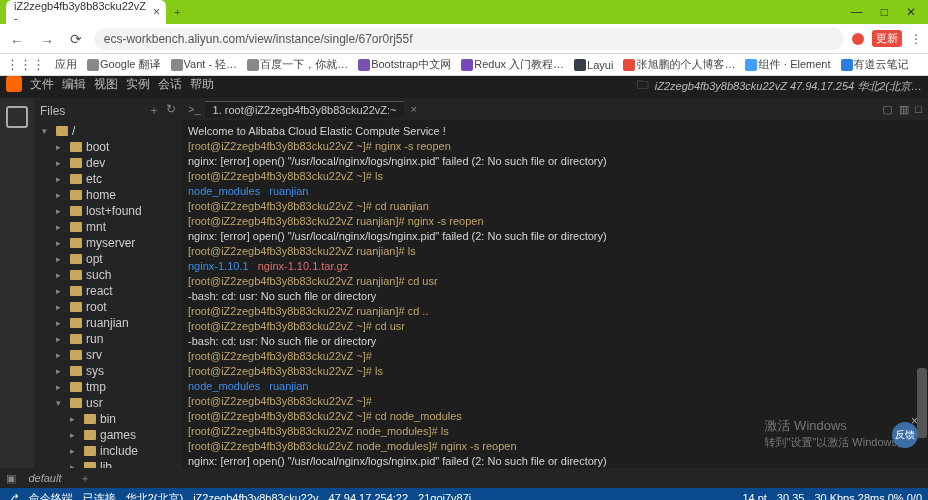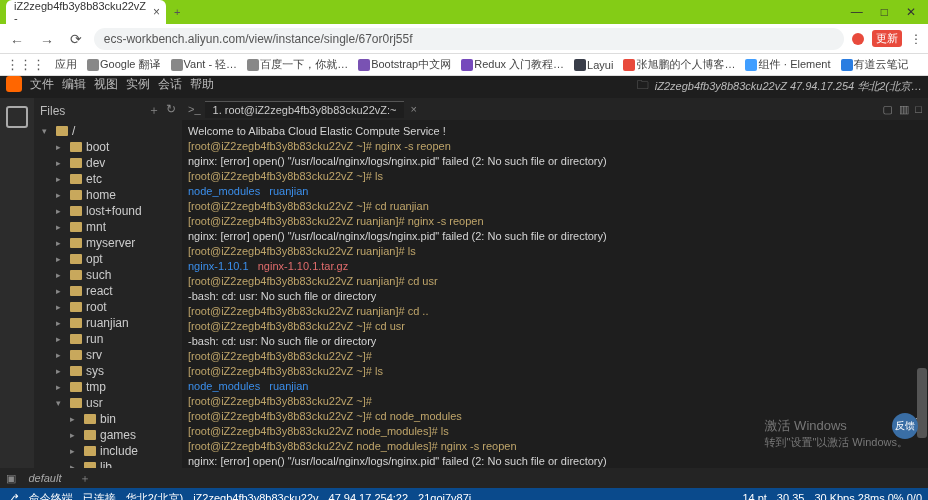--- a/index.html
+++ b/index.html
@@ -34,21 +34,21 @@
 .termtab { height:22px; background:#242424; display:flex; align-items:center; font-size:11px; color:#ccc; padding:0 6px; position:relative; }
 .termtab .tt { background:#1e1e1e; padding:2px 8px; border-top:1px solid #555; }
 .termtab .ttx { margin-left:6px; color:#888; }
 .termtab .rt { margin-left:auto; display:flex; gap:6px; color:#888; }
 .out { flex:1; padding:4px 6px; font-family:Consolas,monospace; font-size:11px; line-height:15px; white-space:pre; color:#d4d4d4; overflow:hidden; position:relative; }
 .lprompt { color:#bfa56a; }
 .lls { color:#3b8eea; }
 .lred { color:#e06c6c; }
 .scroll { position:absolute; right:0; top:0; width:12px; height:100%; }
 .scroll .thumb { position:absolute; right:1px; width:10px; height:70px; bottom:30px; background:#555; border-radius:3px; }
-.feedback { position:absolute; right:10px; bottom:61px; width:26px; height:26px; background:#3a6ea5; border-radius:13px; color:#fff; font-size:10px; display:flex; align-items:center; justify-content:center; }
+.feedback { position:absolute; right:10px; bottom:52px; width:26px; height:26px; background:#3a6ea5; border-radius:13px; color:#fff; font-size:10px; display:flex; align-items:center; justify-content:center; }
 .xclose { position:absolute; right:10px; bottom:72px; color:#aaa; font-size:12px; }
 .watermark { position:absolute; right:20px; bottom:50px; color:#777; font-size:13px; text-align:left; line-height:16px; pointer-events:none; }
 .watermark .sm { font-size:11px; }
 .bottomtabs { height:20px; background:#242424; display:flex; align-items:center; font-size:11px; color:#aaa; padding:0 6px; }
 .bottomtabs .bt { padding:2px 8px;font-style:italic; }
 .statusbar { height:20px; background:#0a4a8c; display:flex; align-items:center; font-size:11px; color:#fff; padding:0 6px; gap:10px; }
 .statusbar .ri { margin-left:auto; display:flex; gap:10px; }
 </style>
 </head>
 <body>

